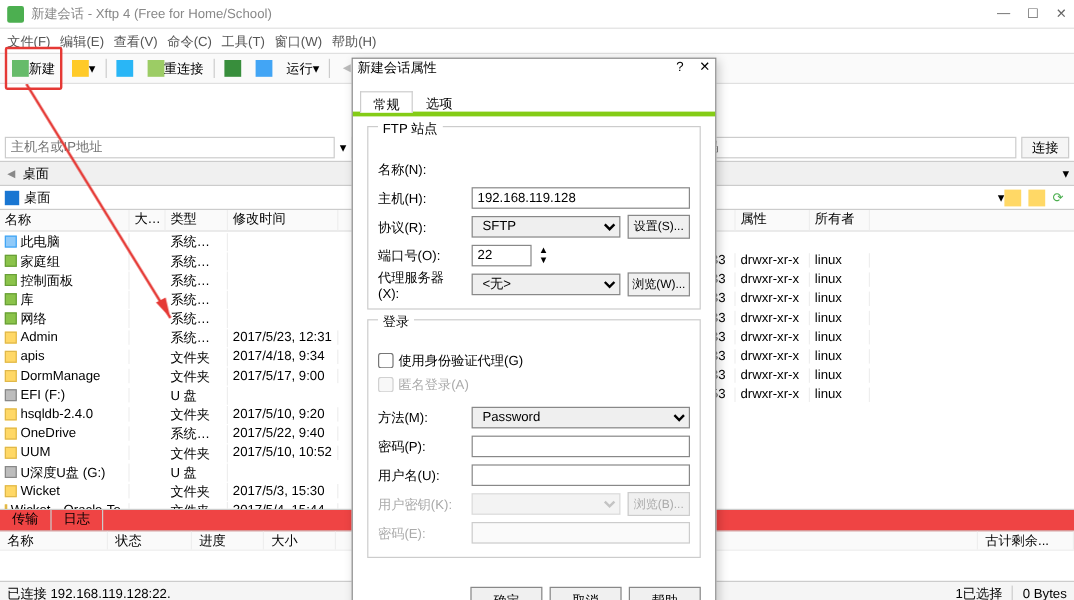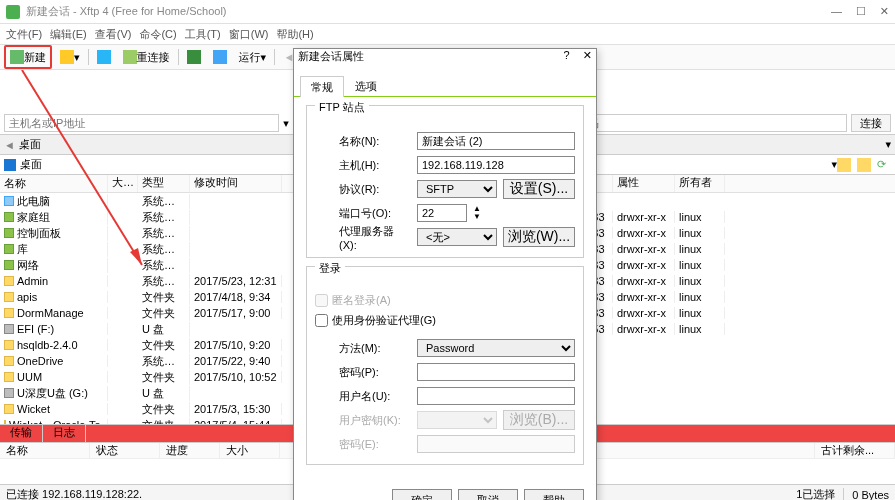--- a/index.html
+++ b/index.html
@@ -11,21 +11,21 @@
 .titlebar .title { flex: 1; color: #888; }
 .titlebar .win-btns { display: flex; gap: 14px; color: #666; }
 .titlebar .win-btns span { cursor: default; }
 
 
 .menubar { height: 20px; display: flex; align-items: center; padding: 0 6px; gap: 8px; color: #555; }
 .menubar span { cursor: default; }
 
 
 .toolbar { height: 26px; border-top: 1px solid #e0e0e0; border-bottom: 1px solid #e0e0e0; display: flex; align-items: center; padding: 0 4px; gap: 4px; background: #fafafa; position: relative; }
-.toolbar .tb-btn { height: 24px; min-width: 20px; display: inline-flex; align-items: center; justify-content: center; padding: 0 4px; border-radius: 2px; }
+.toolbar .tb-btn { height: 36px; min-width: 20px; display: inline-flex; align-items: center; justify-content: center; padding: 0 4px; border-radius: 2px; }
 .toolbar .new-btn { border: 2px solid #e53935; }
 .toolbar .sep { width: 1px; height: 16px; background: #ccc; }
 .tb-icon { width: 14px; height: 14px; display: inline-block; }
 
 
 .addrbar { height: 22px; display: flex; align-items: center; padding: 2px 4px; gap: 4px; margin-top: 42px; }
 .addrbar input { flex: 1; height: 18px; border: 1px solid #ccc; padding: 0 4px; color: #aaa; }
 .addrbar .cred { width: 80px; height: 18px; border: 1px solid #ccc; padding: 0 4px; color: #aaa; }
 .addrbar .connect-btn { padding: 0 8px; height: 18px; border: 1px solid #ccc; background: #f5f5f5; }
 
@@ -72,31 +72,31 @@
 
 .statusbar { height: 20px; border-top: 1px solid #ccc; background: #f5f5f5; display: flex; align-items: center; padding: 0 6px; }
 .statusbar .status-left { flex: 1; }
 .statusbar .sep { width: 1px; height: 14px; background: #ccc; margin: 0 8px; }
 
 
 .dialog { position: absolute; left: 293px; top: 48px; width: 304px; background: #fff; border: 1px solid #888; box-shadow: 2px 2px 8px rgba(0,0,0,.2); z-index: 100; }
 .dlg-title { height: 26px; display: flex; align-items: flex-start; padding: 0 4px; }
 .dlg-title .t { flex: 1; }
 .dlg-title .btns span { margin-left: 10px; cursor: default; }
-.dlg-tabs { height: 22px; display: flex; border-bottom: 1px solid #84cc16; padding: 0 6px; }
+.dlg-tabs { height: 22px; display: flex; border-bottom: 4px solid #84cc16; padding: 0 6px; }
 .dlg-tabs span { padding: 3px 10px 0; border: 1px solid transparent; border-bottom: none; }
 .dlg-tabs span.active { border-color: #ccc; background: #fff; position: relative; top: 1px; }
 .dlg-body { padding: 8px 12px; }
 .fieldset { border: 1px solid #ccc; padding: 8px; margin-bottom: 8px; }
 .fieldset .legend { position: relative; top: -14px; background: #fff; padding: 0 4px; display: inline-block; }
 .form-row { display: flex; align-items: center; height: 24px; gap: 6px; }
-.form-row label { width: 72px; margin-left: 24px; }
+.form-row label { width: 72px; }
 .form-row input[type=text], .form-row input[type=password], .form-row select { flex: 1; height: 18px; border: 1px solid #888; padding: 0 4px; }
 .form-row input:disabled, .form-row select:disabled, label.disabled { color: #aaa; border-color: #ccc; }
-.form-row .aux-btn { width: 72px; height: 20px; border: 1px solid #888; background: #f0f0f0; font-size: 14px; }
+.form-row .aux-btn { width: 52px; height: 20px; border: 1px solid #888; background: #f0f0f0; font-size: 10px; }
 .form-row .aux-btn:disabled { color: #aaa; border-color: #ccc; text-align: center; }
 .spin { width: 50px !important; flex: none !important; }
 .chk { display: flex; align-items: center; gap: 4px; height: 20px; }
 .dlg-btns { display: flex; justify-content: flex-end; gap: 6px; padding: 8px 12px; }
 .dlg-btns button { width: 60px; height: 22px; border: 1px solid #888; background: #f0f0f0; }
 
 
 .red-arrow { position: absolute; left: 12px; top: 70px; width: 140px; height: 200px; pointer-events: none; z-index: 50; }
 
 
@@ -457,21 +457,20 @@
   </div>
   <div class="dlg-tabs">
     <span class="active">常规</span>
     <span>选项</span>
   </div>
   <div class="dlg-body">
     <div class="fieldset">
       <span class="legend">FTP 站点</span>
       <div class="form-row">
         <label>名称(N):</label>
-        <input type="text" value="新建会话 (2)" style="">
       </div>
       <div class="form-row">
         <label>主机(H):</label>
         <input type="text" value="192.168.119.128" style="">
       </div>
       <div class="form-row">
         <label>协议(R):</label>
         <select><option>SFTP</option></select>
         <button class="aux-btn">设置(S)...</button>
       </div>
@@ -483,26 +482,26 @@
       </div>
       <div class="form-row">
         <label>代理服务器(X):</label>
         <select><option>&lt;无&gt;</option></select>
         <button class="aux-btn">浏览(W)...</button>
       </div>
     </div>
     <div class="fieldset">
       <span class="legend">登录</span>
       <div class="chk">
+        <input type="checkbox" style="">
+        <label>使用身份验证代理(G)</label>
+      </div>
+      <div class="chk">
         <input type="checkbox" disabled="" style="">
         <label class="disabled">匿名登录(A)</label>
-      </div>
-      <div class="chk">
-        <input type="checkbox" style="">
-        <label>使用身份验证代理(G)</label>
       </div>
       <div style="height:6px"></div>
       <div class="form-row">
         <label>方法(M):</label>
         <select><option>Password</option></select>
       </div>
       <div class="form-row">
         <label>密码(P):</label>
         <input type="password" style="">
       </div>

